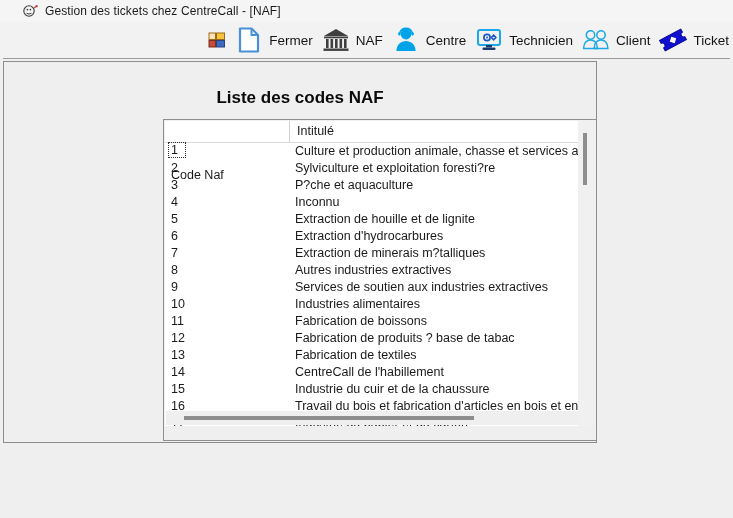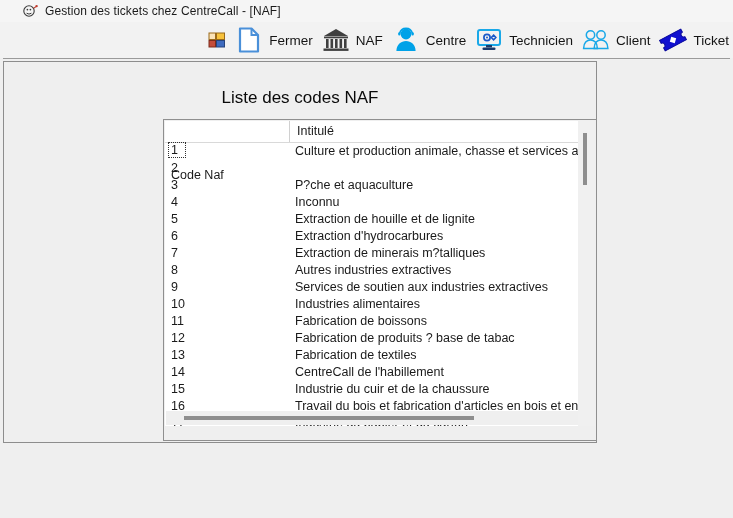--- a/index.html
+++ b/index.html
@@ -98,21 +98,21 @@
     box-sizing: border-box;
   }
 
   #panel-title {
     position: absolute;
     left: 0;
     right: 0;
     top: 26px;
     text-align: center;
     font-size: 17px;
-    font-weight: normal;
+    font-weight: bold;
     color: #0a0a0a;
   }
 
   
   #listview {
     position: absolute;
     left: 159px;
     top: 57px;
     width: 434px;
     height: 322px;
@@ -330,20 +330,21 @@
           <span class="col c1">Intitulé</span>
         </div>
 
         <div id="lv-rows">
             <div class="lv-row focused">
               <span class="cell code">1</span>
               <span class="cell label">Culture et production animale, chasse et services annexes</span>
             </div>
             <div class="lv-row">
               <span class="cell code">2</span>
+              <span class="cell label">Sylviculture et exploitation foresti?re</span>
             </div>
             <div class="lv-row">
               <span class="cell code">3</span>
               <span class="cell label">P?che et aquaculture</span>
             </div>
             <div class="lv-row">
               <span class="cell code">4</span>
               <span class="cell label">Inconnu</span>
             </div>
             <div class="lv-row">

